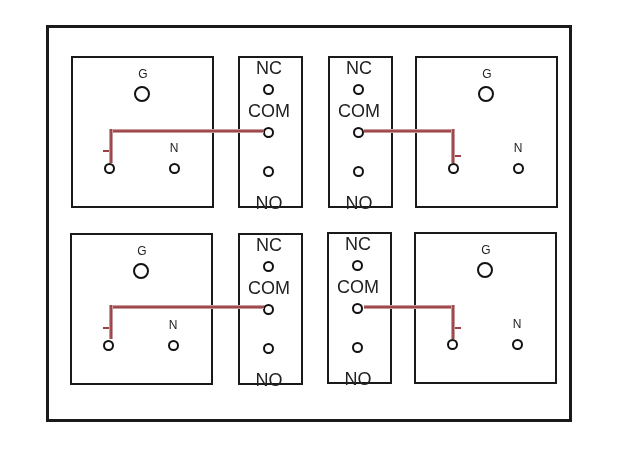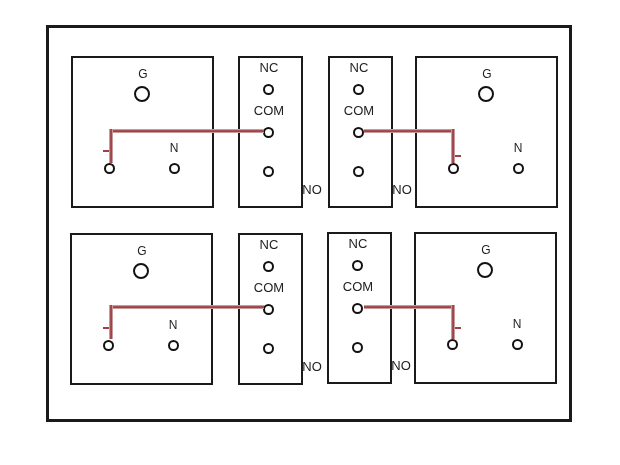--- a/index.html
+++ b/index.html
@@ -42,25 +42,25 @@
   .relay{
     position:absolute;width:65px;height:152px;box-sizing:border-box;
     border:2px solid #1a1a1a;background:#ffffff;text-align:center;
   }
   #relay-1{left:238px;top:56px;}
   #relay-2{left:328px;top:56px;}
   #relay-3{left:238px;top:233px;}
   #relay-4{left:327px;top:232px;}
   .relay .t-label{
     position:absolute;left:29px;transform:translateX(-50%);
-    font-size:13px;line-height:14px;white-space:nowrap;
+    font-size:18px;line-height:14px;white-space:nowrap;
   }
   .relay .nc-label{top:3px;}
   .relay .com-label{top:46px;}
-  .relay .no-label{top:125px;margin-left:43px;}
+  .relay .no-label{top:138px;}
   .relay .nc-circle{left:23px;top:26px;}
   .relay .com-circle{left:23px;top:69px;}
   .relay .no-circle{left:23px;top:108px;}
   
   .wire-h{
     position:absolute;height:4px;z-index:5;
     background:linear-gradient(to bottom,#c99a9c 0%,#c99a9c 22%,#9c4247 40%,#9c4247 62%,#c99a9c 80%);
   }
   .wire-v{
     position:absolute;width:4px;z-index:5;

